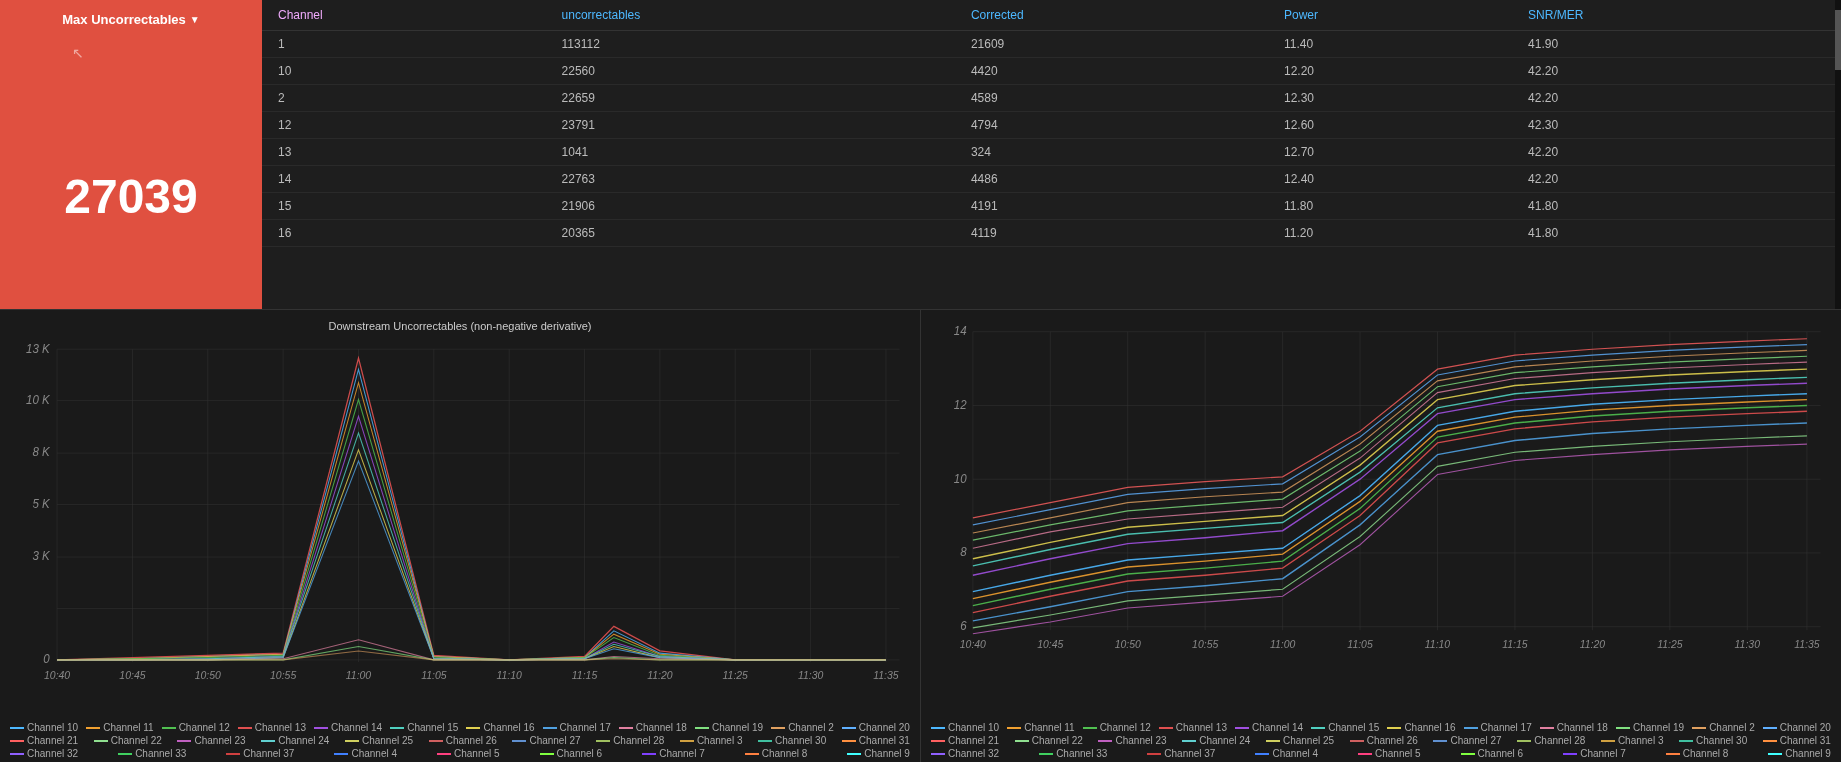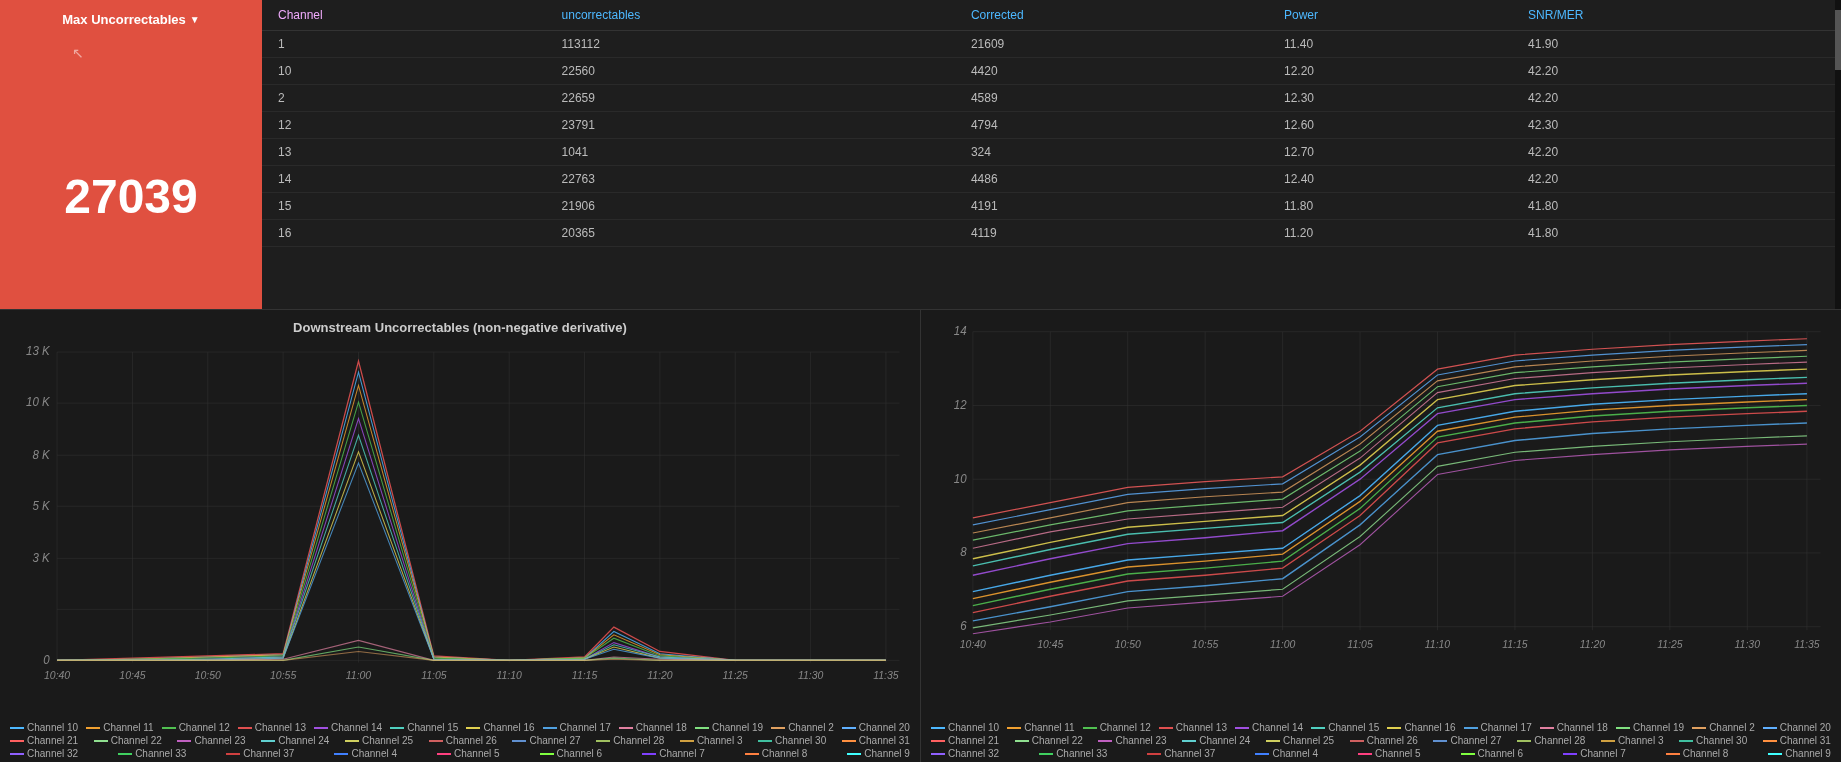--- a/index.html
+++ b/index.html
@@ -112,23 +112,22 @@
       background: #1a1a1a;
       border-right: 1px solid #333;
       padding: 10px 10px 0 10px;
       display: flex;
       flex-direction: column;
     }
 
     .chart-title {
       text-align: center;
       color: #ccc;
-      font-size: 13px;
+      font-size: 11px;
       margin-bottom: 6px;
-      font-weight: bold;
     }
 
     .chart-area {
       flex: 1;
       position: relative;
       font-style: italic;
     }
 
     svg.chart-svg {
       width: 100%;

